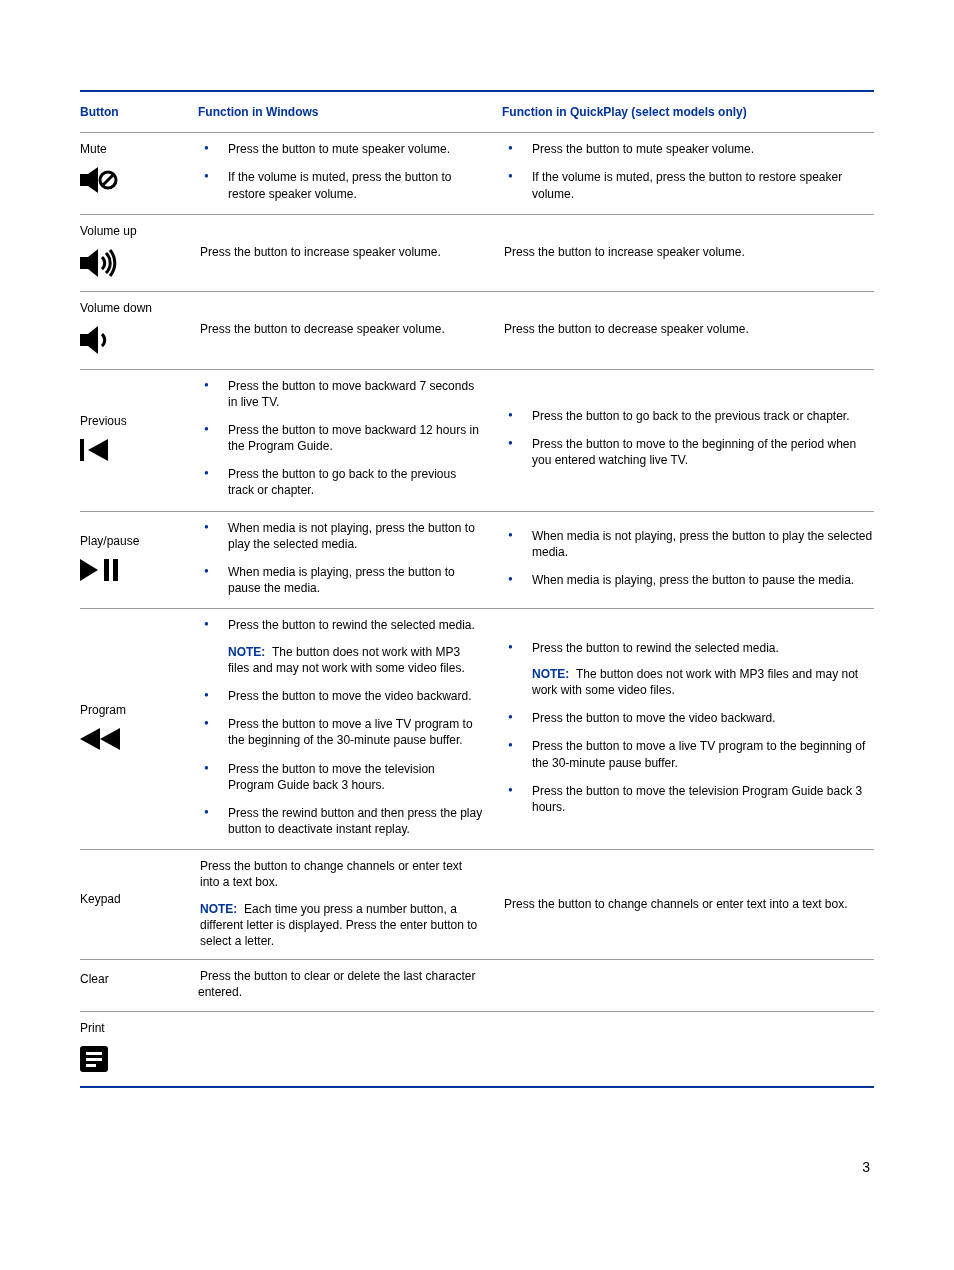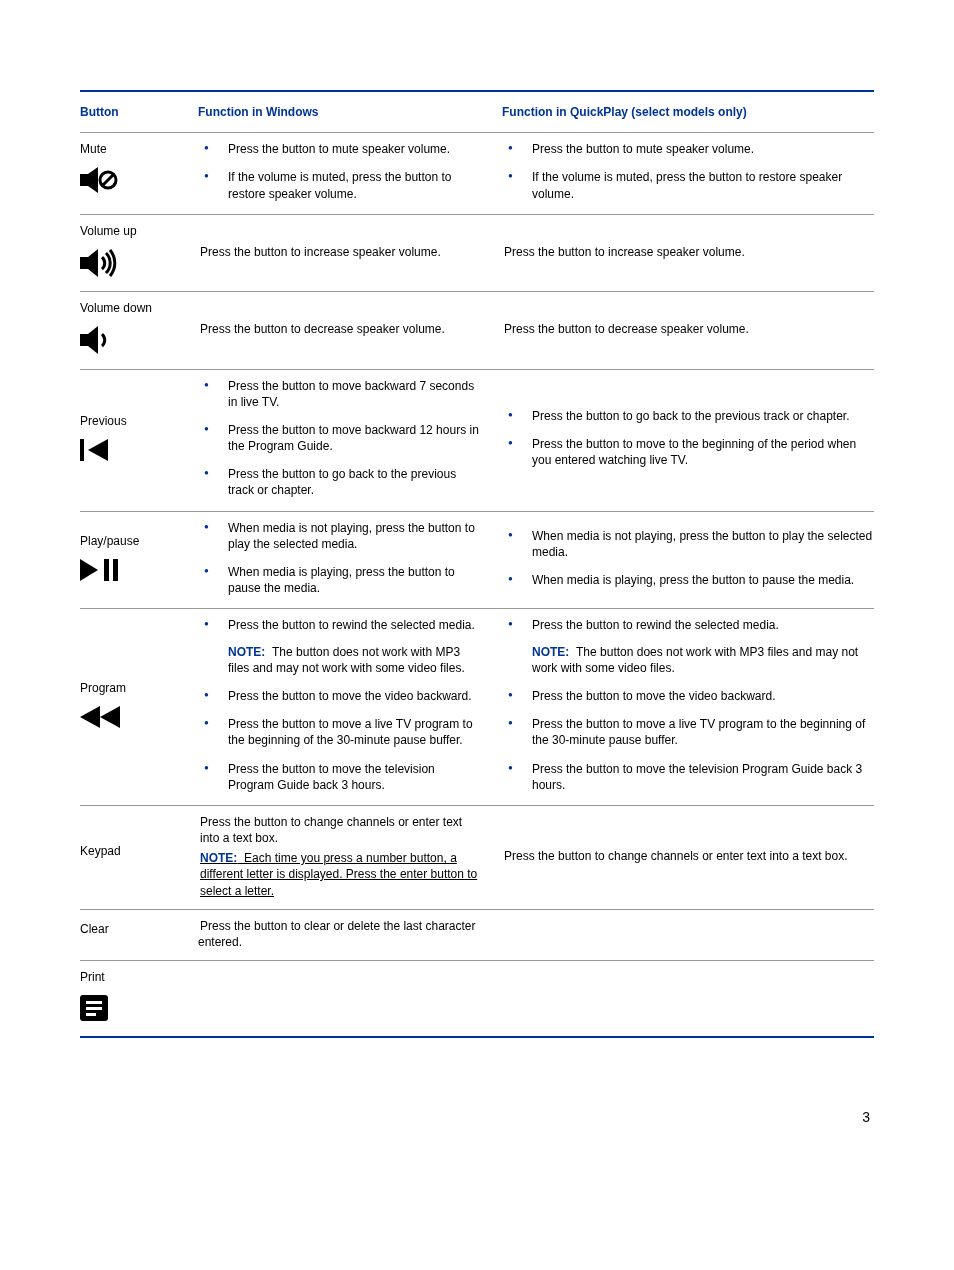--- a/index.html
+++ b/index.html
@@ -48,21 +48,21 @@
     content: "●";
     color: #003399;
     font-size: 8px;
     position: absolute;
     left: 6px;
     top: 2px;
   }
   .plain-text { padding-left: 2px; }
   .note-prefix { font-weight: bold; color: #003399; }
   .note-inside-li { margin-top: 10px; }
-  .block + .block { margin-top: 4px; text-decoration: underline; }
+  .block + .block { margin-top: 10px; }
   .page-num { text-align: right; font-size: 14px; margin-top: 70px; padding-right: 4px; }
 </style>
 </head>
 <body>
 
 <div class="table">
   <div class="hr-top"></div>
 
   <div class="header-row">
     <div class="col-btn header-cell">Button</div>
@@ -189,20 +189,21 @@
       <ul>
         <li>
           <span>Press the button to rewind the selected media.</span>
           <div class="note-inside-li">
             <span class="note-prefix">NOTE:</span>&nbsp;&nbsp;<span>The button does not work with MP3 files and may not work with some video files.</span>
           </div>
         </li>
         <li>Press the button to move the video backward.</li>
         <li>Press the button to move a live TV program to the beginning of the 30-minute pause buffer.</li>
         <li>Press the button to move the television Program Guide back 3 hours.</li>
+        <li>Press the rewind button and then press the play button to deactivate instant replay.</li>
       </ul>
     </div>
     <div class="col-qp">
       <ul>
         <li>
           <span>Press the button to rewind the selected media.</span>
           <div class="note-inside-li">
             <span class="note-prefix">NOTE:</span>&nbsp;&nbsp;<span>The button does not work with MP3 files and may not work with some video files.</span>
           </div>
         </li>

